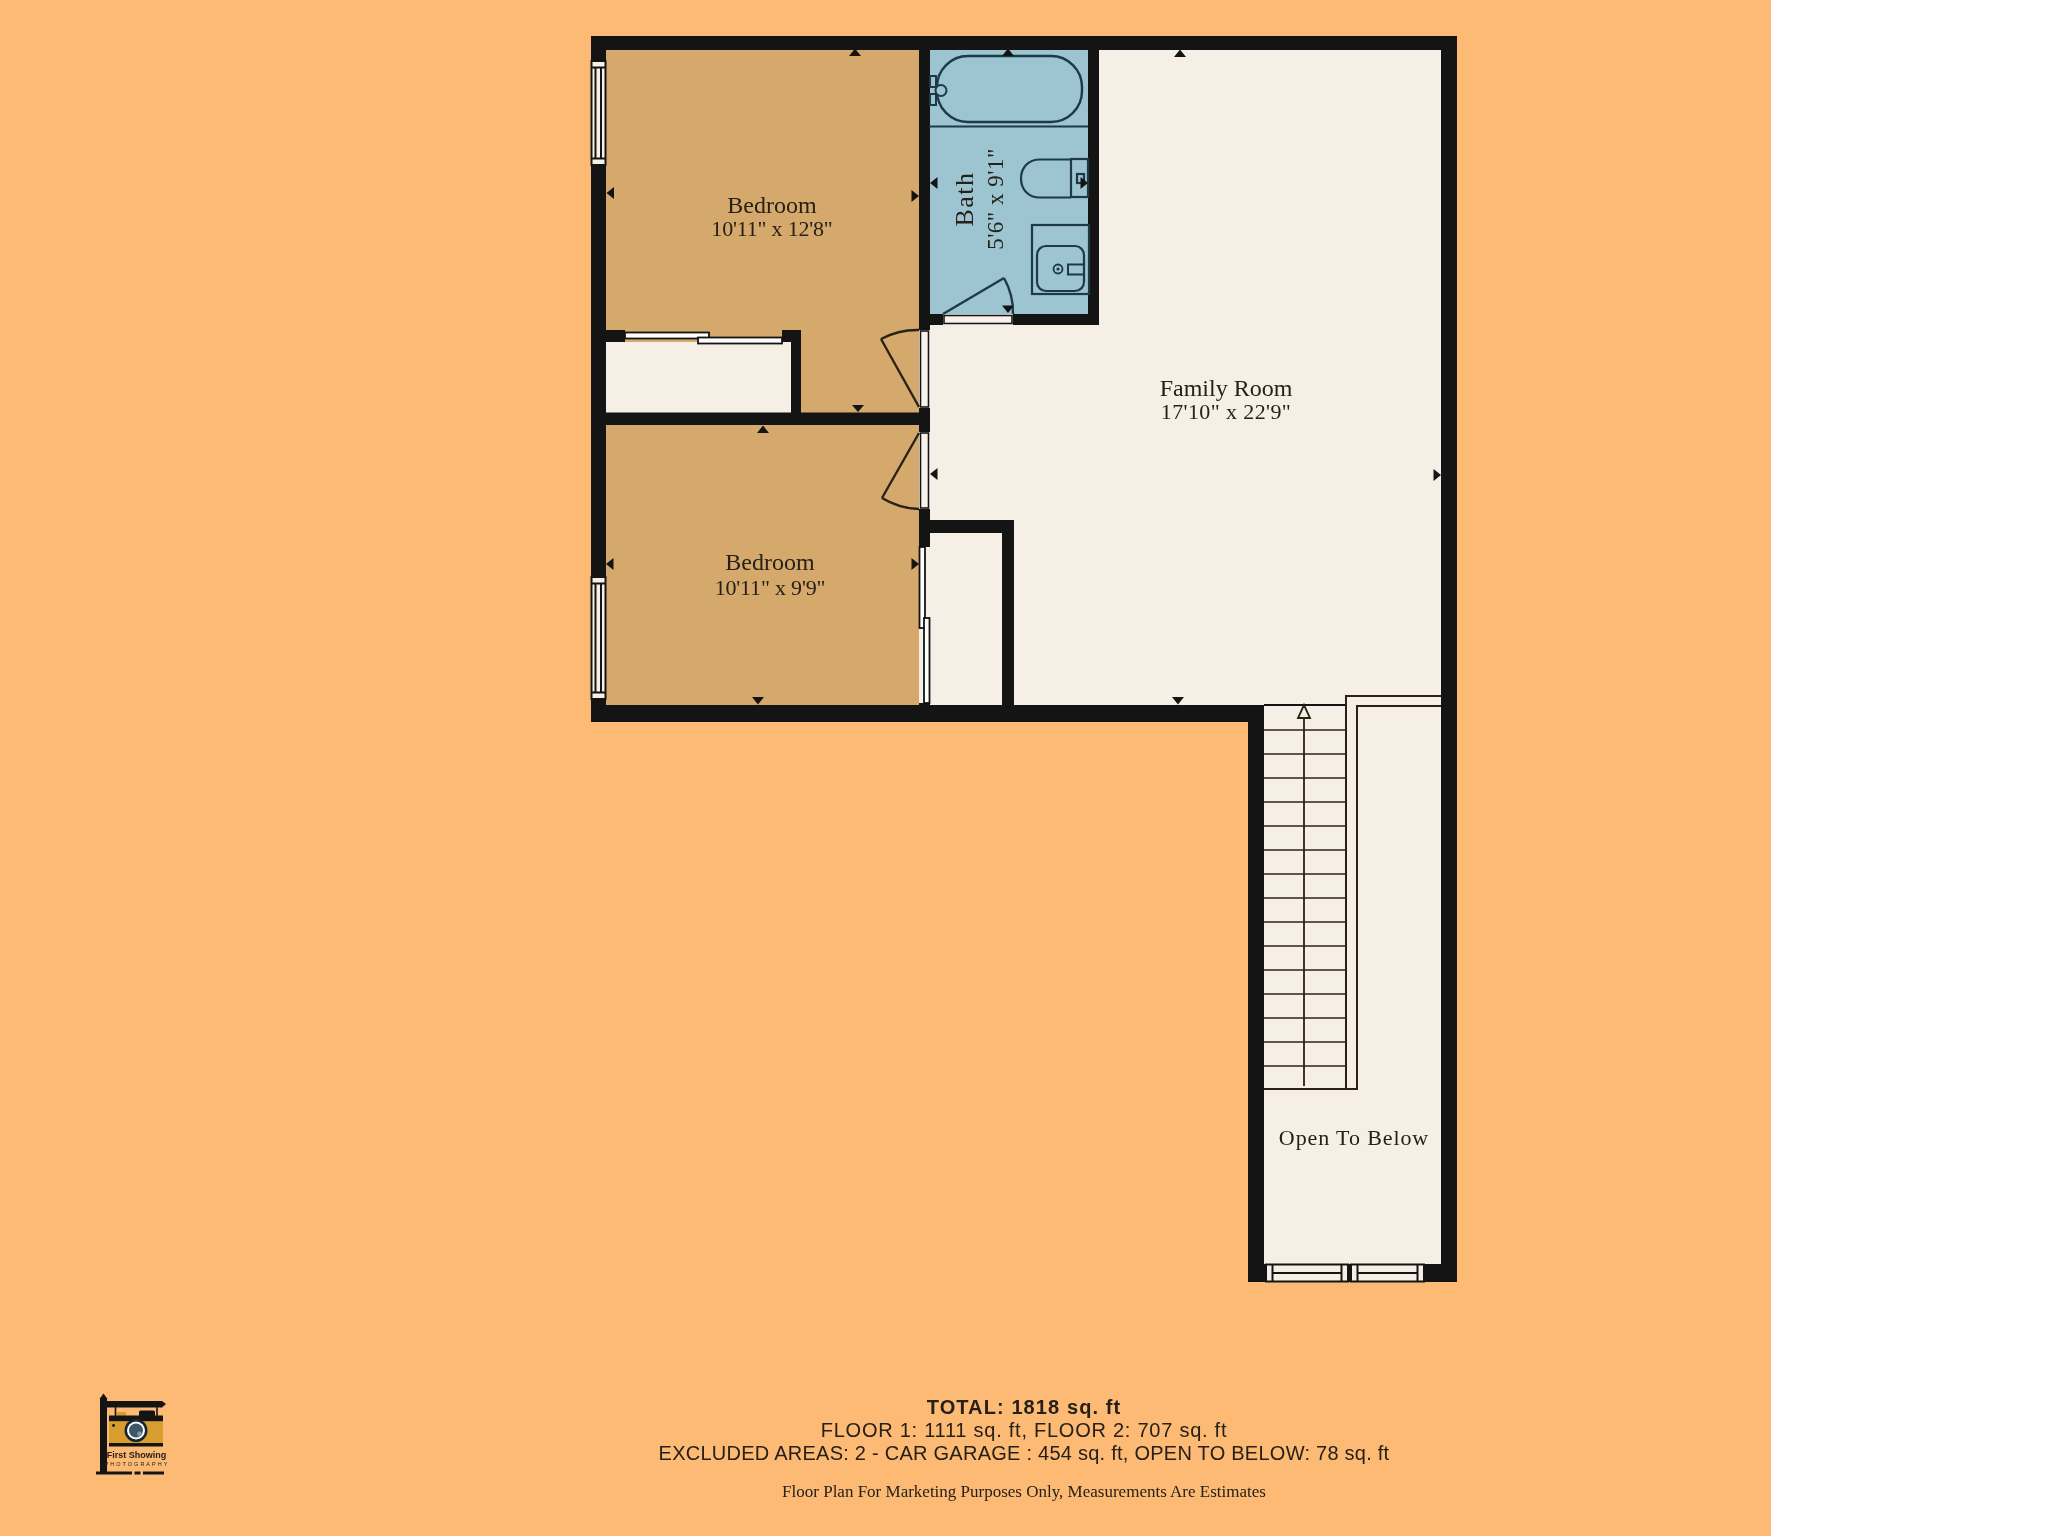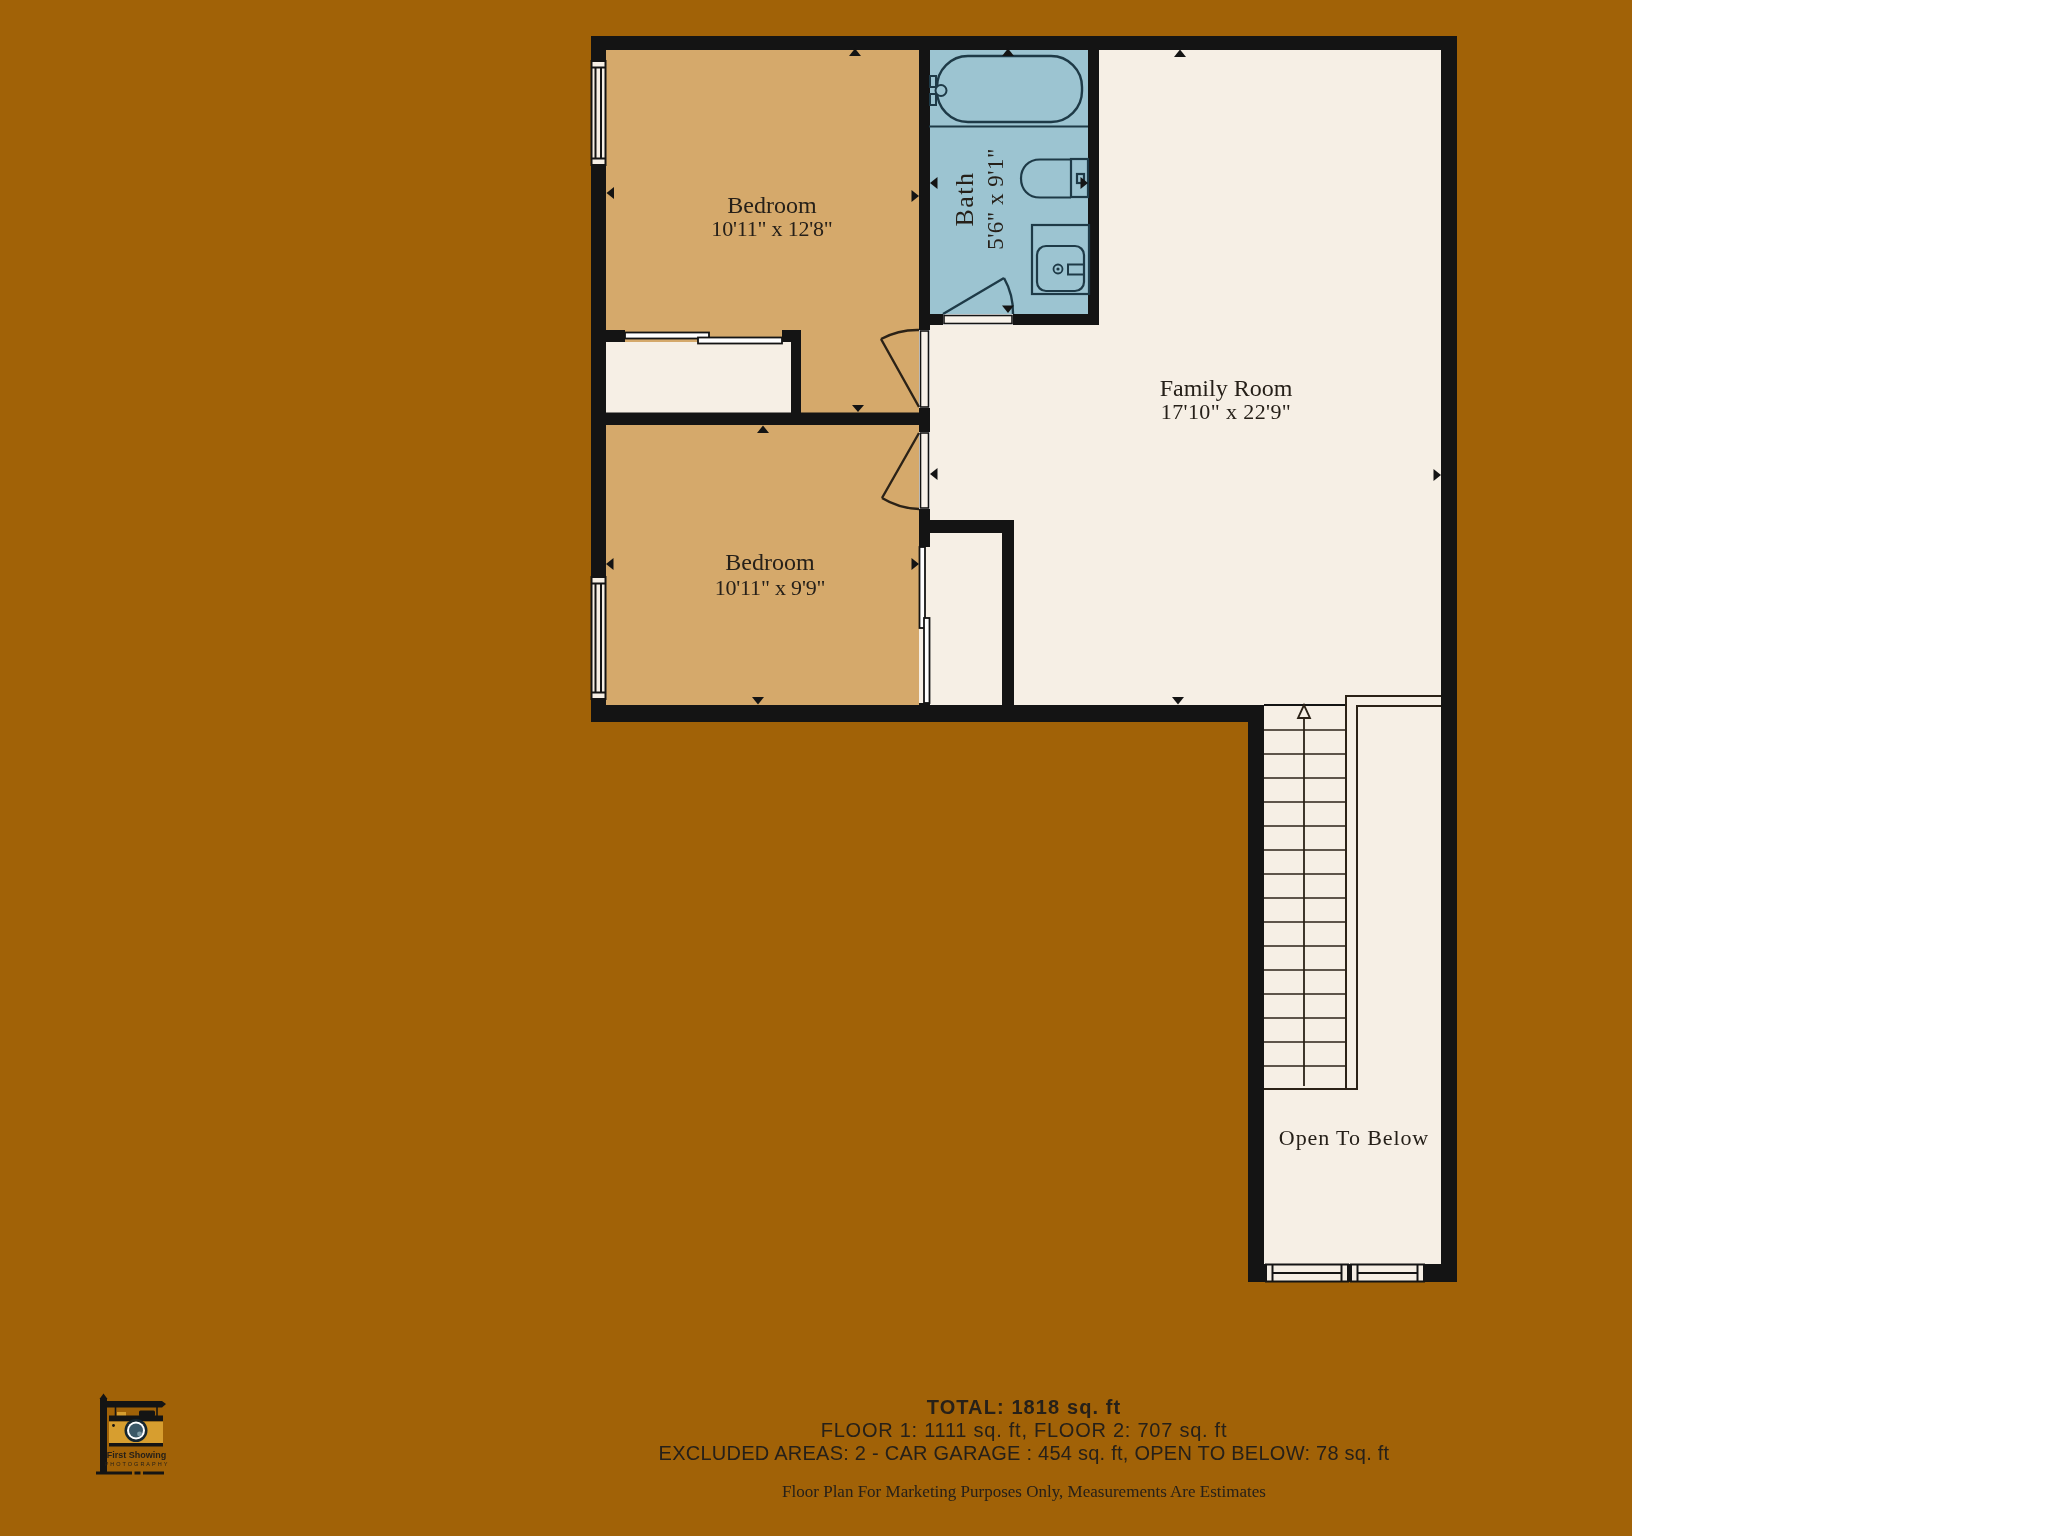--- a/index.html
+++ b/index.html
@@ -1,16 +1,16 @@
 <!DOCTYPE html>
 <html><head>
 <meta charset="utf-8">
 <style>
   html,body{margin:0;padding:0;background:#ffffff;}
-  .page{position:relative;width:1632px;height:1536px;background:#a16207;overflow:hidden;}
+  .page{position:relative;width:1771px;height:1536px;background:#fdba74;overflow:hidden;}
   svg{position:absolute;left:0;top:0;}
   text{font-family:"Liberation Serif",serif;fill:#262019;}
   .sans{font-family:"Liberation Sans",sans-serif;}
 </style>
 </head>
 <body>
 <div class="page">
 <svg width="2048" height="1536" viewBox="0 0 2048 1536">
 
   <rect x="606" y="50" width="835" height="655" fill="#f6efe5"></rect>

